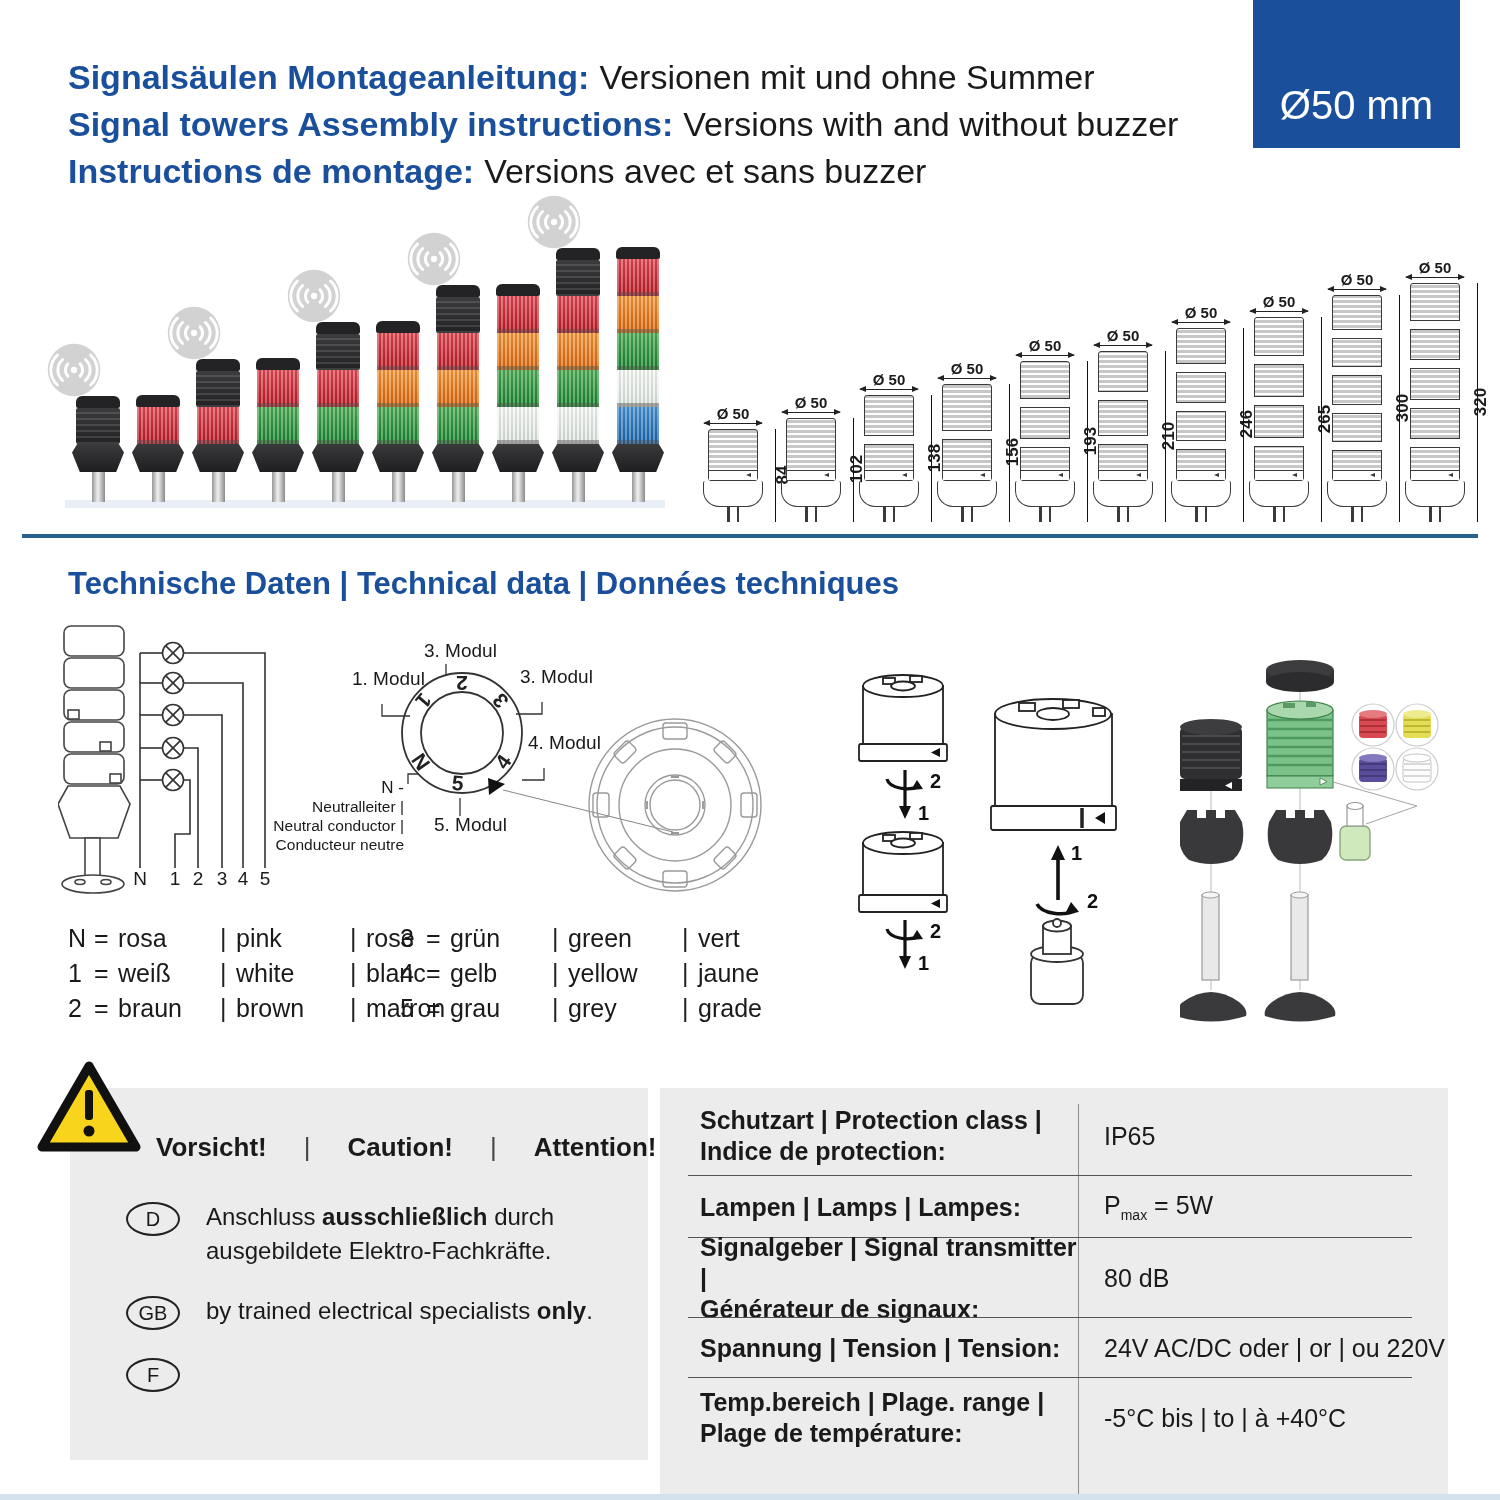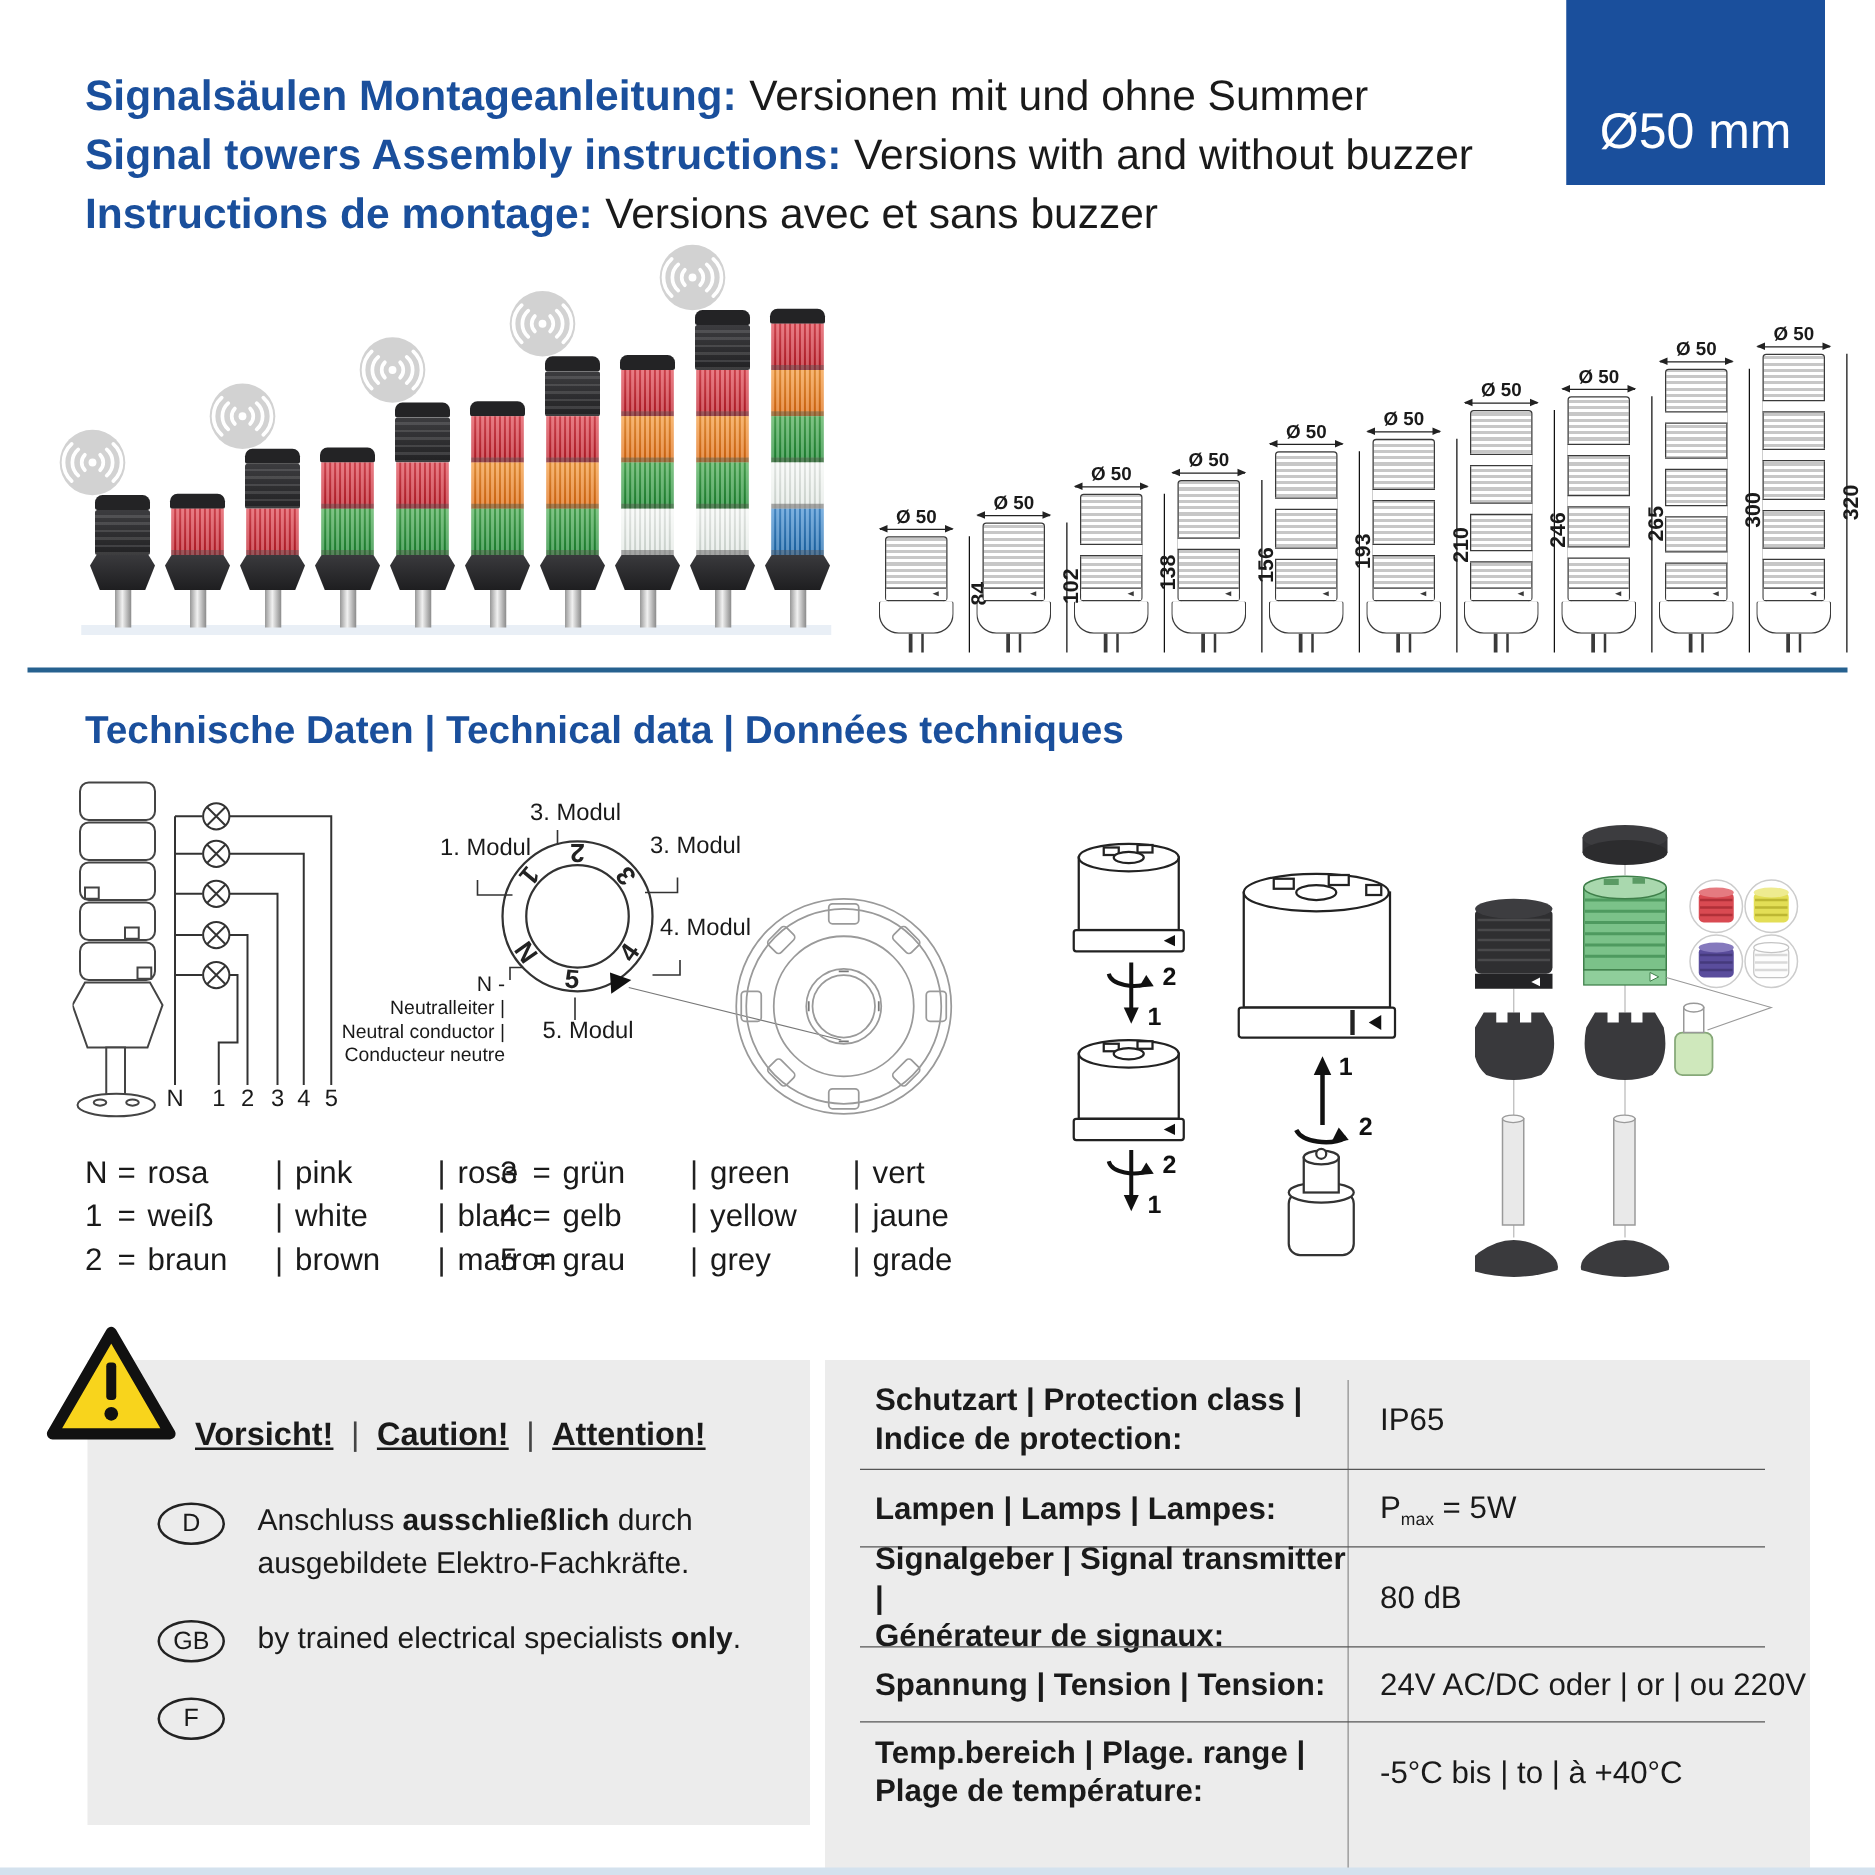--- a/index.html
+++ b/index.html
@@ -70,21 +70,21 @@
 
   
   .legend{display:flex;flex-direction:column;}
   .lrow{display:grid;grid-template-columns:26px 24px 102px 16px 114px 16px auto;height:35px;
         align-items:center;font-size:25px;}
   .lrow .pipe{color:#222;}
 
   
   #warn-notch{left:28px;top:1050px;width:134px;height:124px;background:#fff;border-radius:28px;}
   #warn-panel{left:70px;top:1088px;width:578px;height:372px;background:var(--grey);box-sizing:border-box;}
-  #warn-heading{position:absolute;left:86px;top:44px;display:flex;gap:14px;font-size:26px;font-weight:700;text-decoration:underline;}
+  #warn-heading{position:absolute;left:86px;top:44px;display:flex;gap:37px;font-size:26px;font-weight:700;}
   #warn-heading .pipe{font-weight:400;color:#444;}
   #warn-items{position:absolute;left:56px;top:112px;display:flex;flex-direction:column;gap:26px;}
   .witem{display:flex;align-items:flex-start;}
   .lang-oval{width:54px;height:34px;border:2px solid #222;border-radius:50%;display:flex;
              align-items:center;justify-content:center;font-size:20px;margin-right:26px;margin-top:2px;flex:0 0 54px;box-sizing:border-box;background:#fff0;}
   .wtext{font-size:24px;line-height:34px;}
   .wtext b{font-weight:700;}
   #warn-triangle{left:36px;top:1058px;width:106px;height:100px;}
 
   

